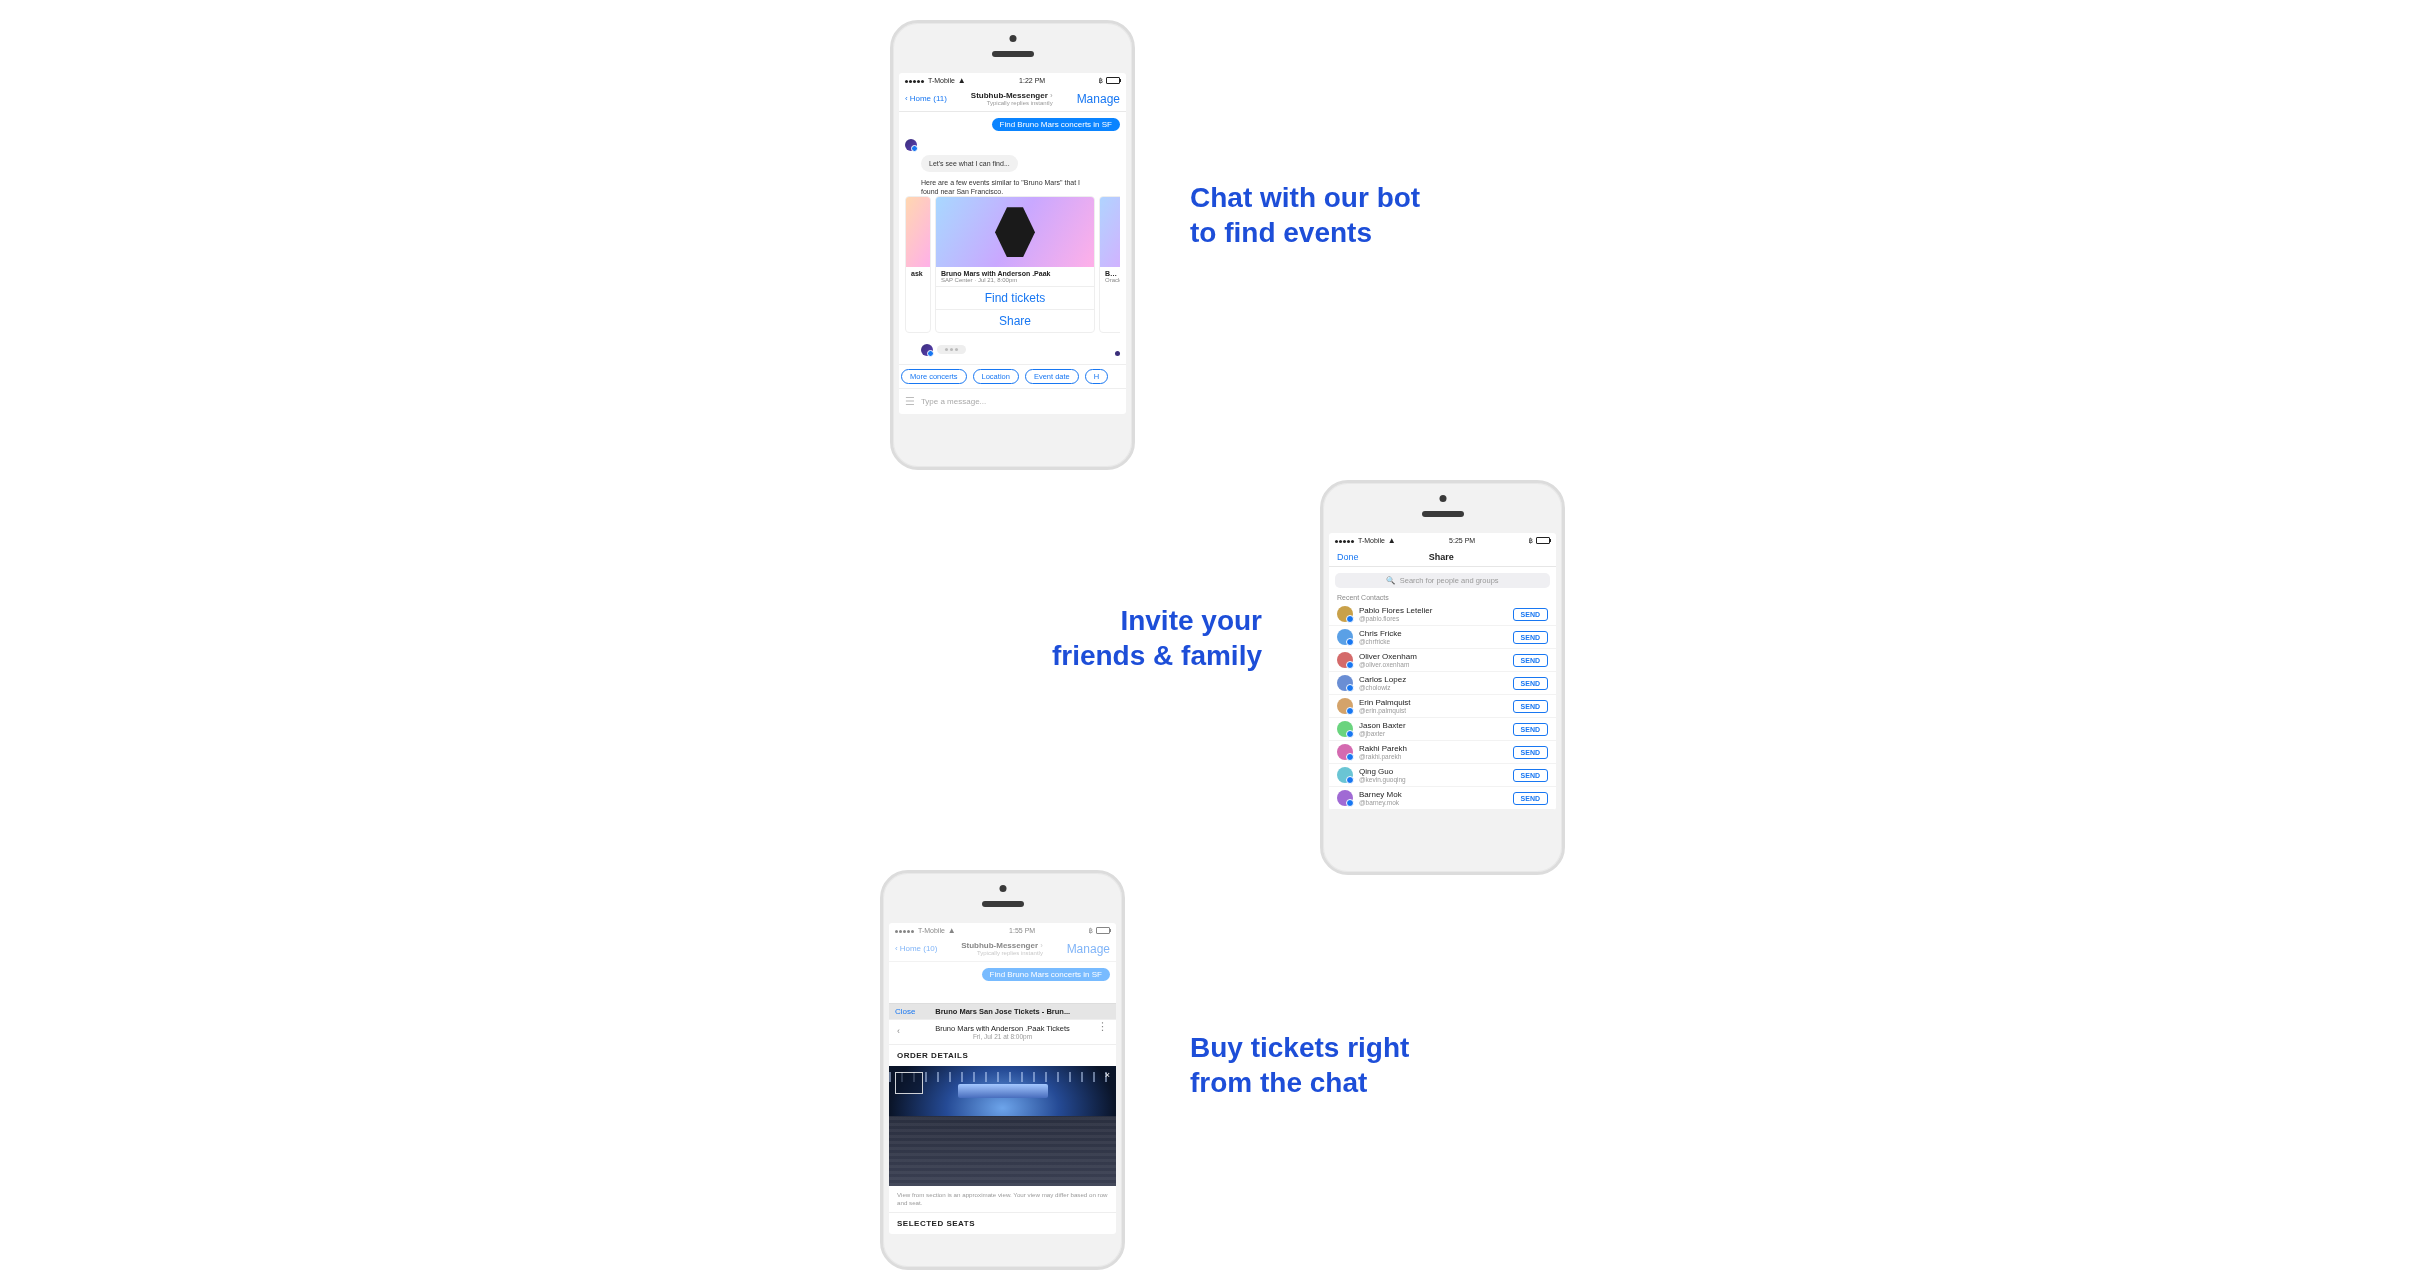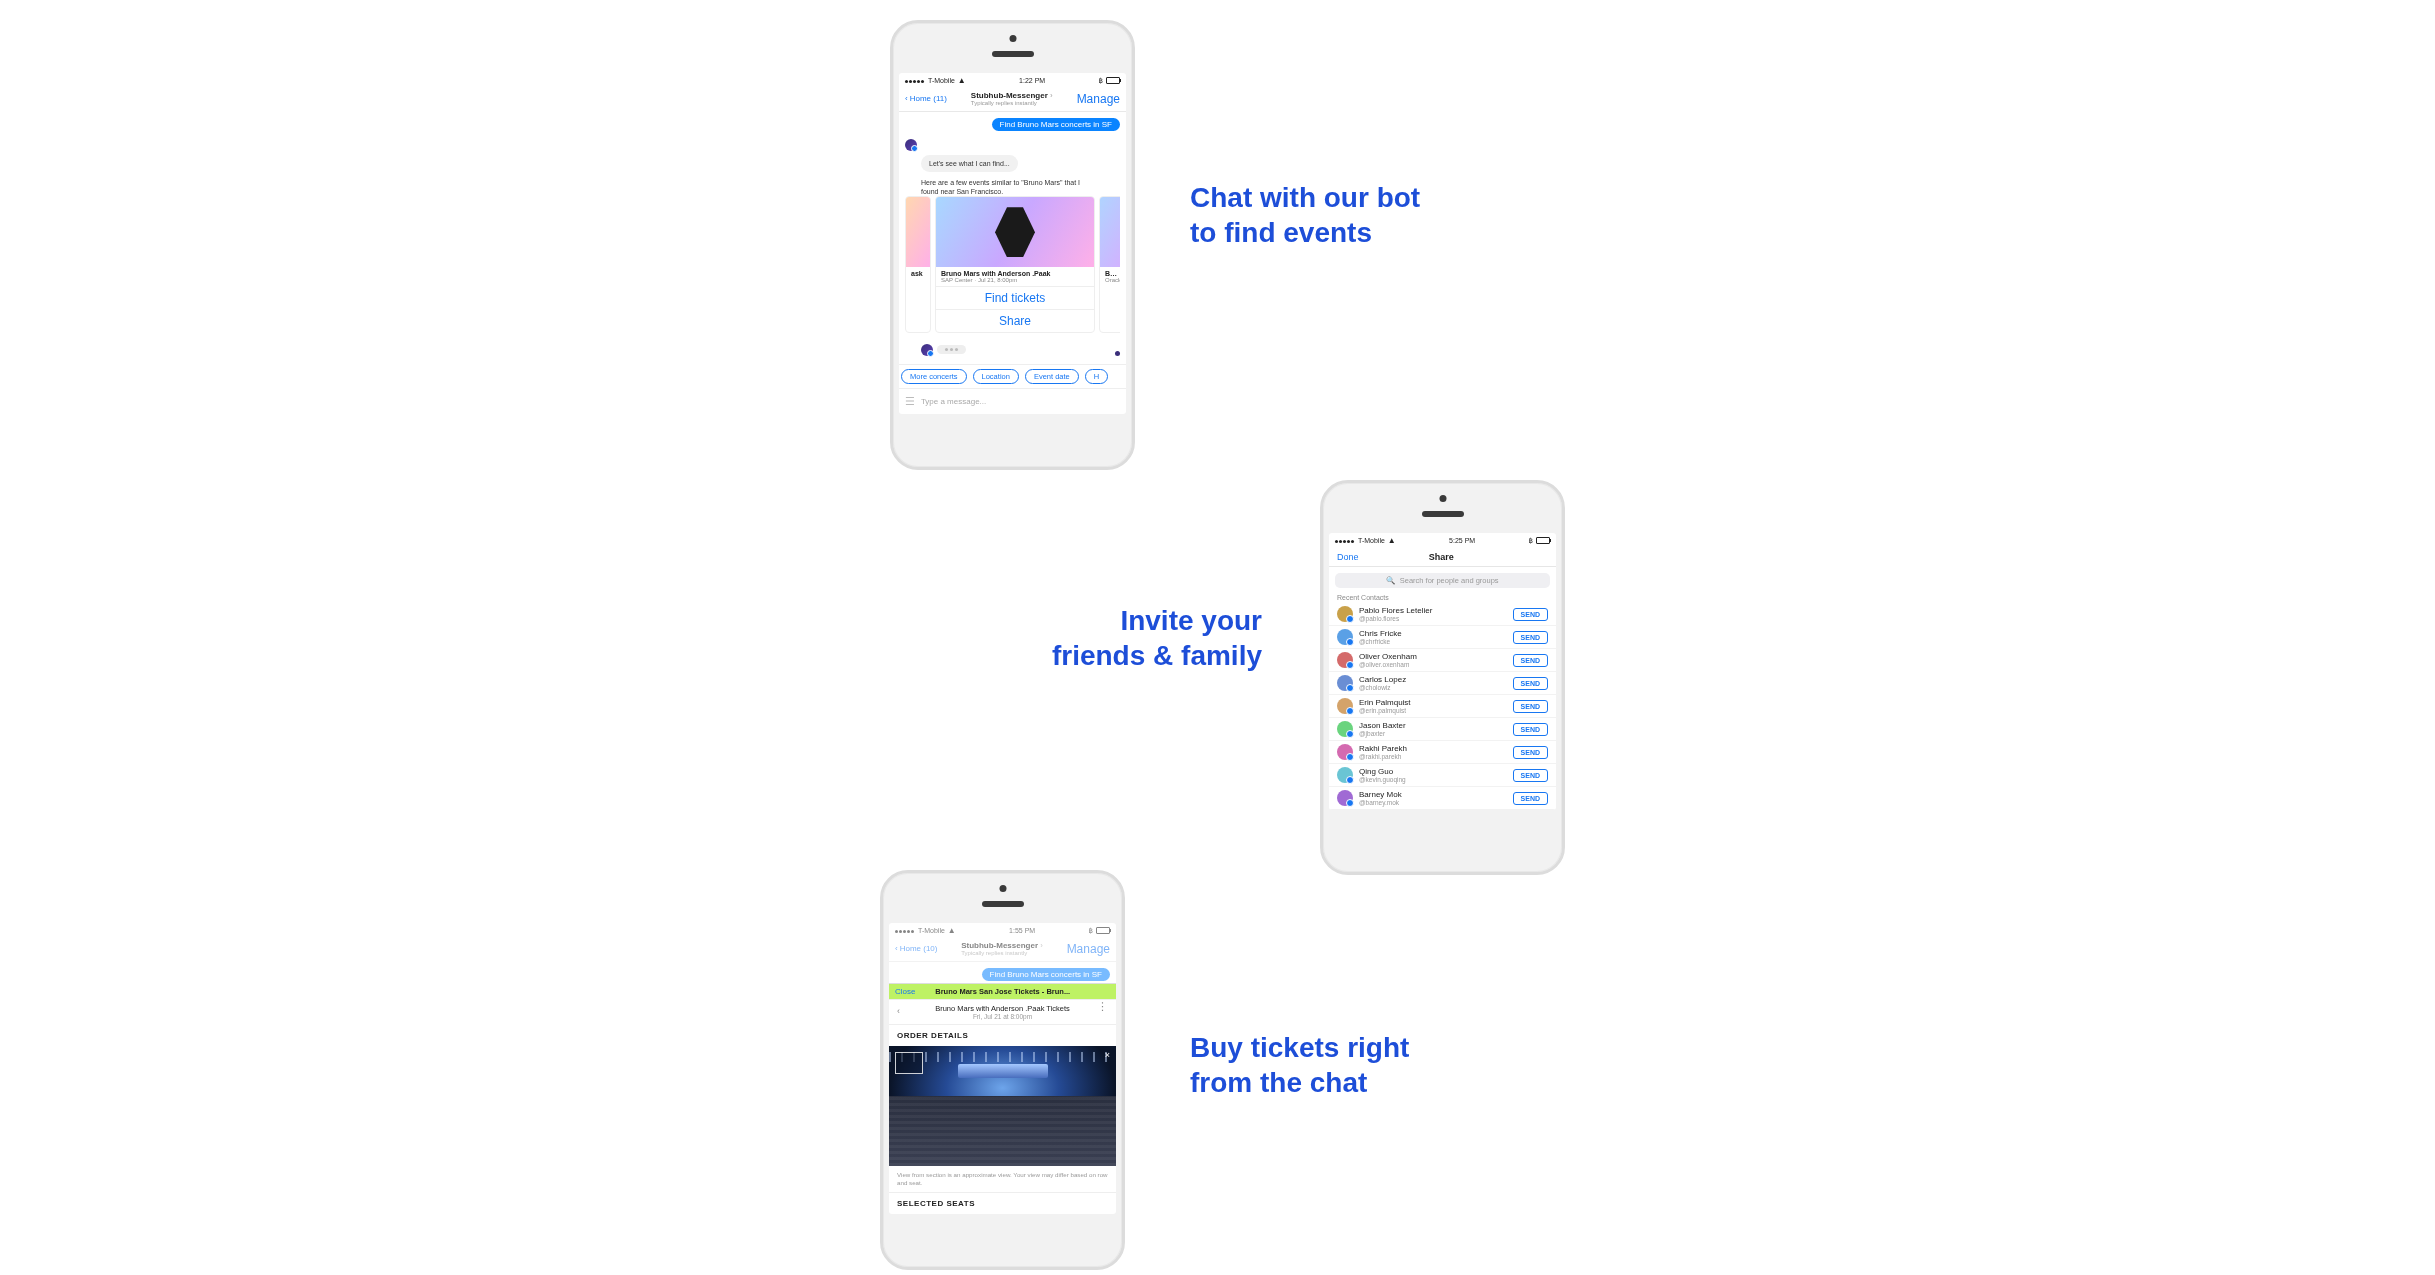--- a/index.html
+++ b/index.html
@@ -55,21 +55,21 @@
   .batt { width:14px;height:7px;border:1px solid #222;border-radius:1px;position:relative; }
   .batt::after{content:"";position:absolute;right:-2px;top:1px;width:1px;height:3px;background:#222;}
   .batt .fill{background:#222;height:100%;width:80%;}
 
   
   .nav {
     display:flex; align-items:center; justify-content:space-between;
     padding: 3px 6px 5px; border-bottom:1px solid #e8e8e8;
   }
   .nav .back { color:#1877f2; font-size:8px; display:flex; align-items:center; gap:2px;}
-  .nav .title { text-align:left; font-size:8px; }
+  .nav .title { text-align:right; font-size:8px; }
   .nav .title .main { font-weight:600; }
   .nav .title .sub { color:#999; font-size:6px; }
   .nav .manage { color:#1877f2; font-size:12px; }
 
   
   .chatbody { padding:6px; }
   .bubble-out {
     background:#0a84ff; color:#fff; padding:2px 8px; border-radius:12px;
     font-size:8px; float:right; max-width:80%; clear:both;
   }
@@ -143,21 +143,21 @@
   .contact .nm .h{font-size:6.5px; color:#9a9a9a;}
   .sendbtn{
     border:1px solid #1877f2; color:#1877f2; font-size:7px; font-weight:600;
     padding:2px 7px; border-radius:3px;
   }
 
   
   .dimmed { filter: none; opacity:0.55;}
   .webview-bar{
     display:flex;align-items:flex-start;justify-content:space-between;
-    padding:3px 6px;border-top:1px solid #ddd;border-bottom:1px solid #eee;background:#bef264;
+    padding:3px 6px;border-top:1px solid #ddd;border-bottom:1px solid #eee;background:#e5e5e5;margin-top:20px;
   }
   .webview-bar .close{color:#1877f2;font-size:8px;}
   .webview-bar .wt{font-size:7.5px;font-weight:600;white-space:nowrap;overflow:hidden;text-overflow:ellipsis;max-width:150px;}
   .evhead{ text-align:center; padding:4px 6px; border-bottom:1px solid #eee; position:relative;}
   .evhead .et{font-size:7.5px;}
   .evhead .es{font-size:6.5px;color:#9a9a9a;}
   .evhead .chev{position:absolute;left:8px;top:6px;color:#888;font-size:9px;}
   .evhead .kebab{position:absolute;right:8px;top:4px;color:#888;font-size:11px;line-height:0.5;}
   .sectitle{font-size:8px;font-weight:700;letter-spacing:0.5px;padding:6px 8px;}
   .venue{

